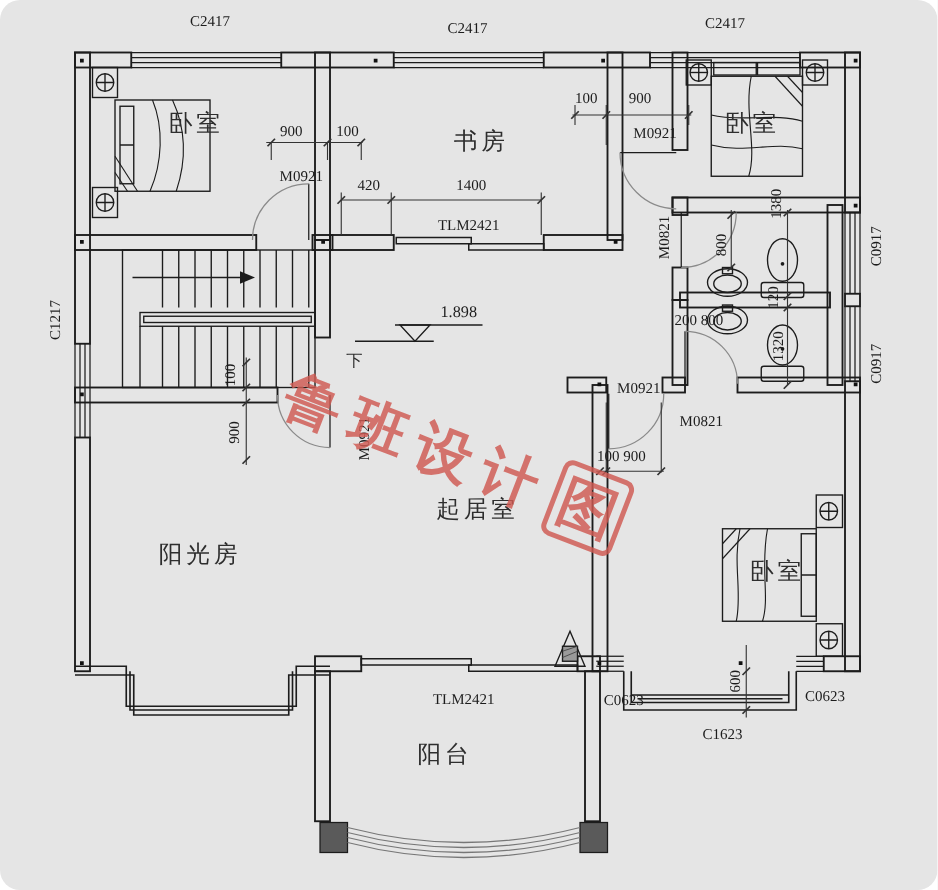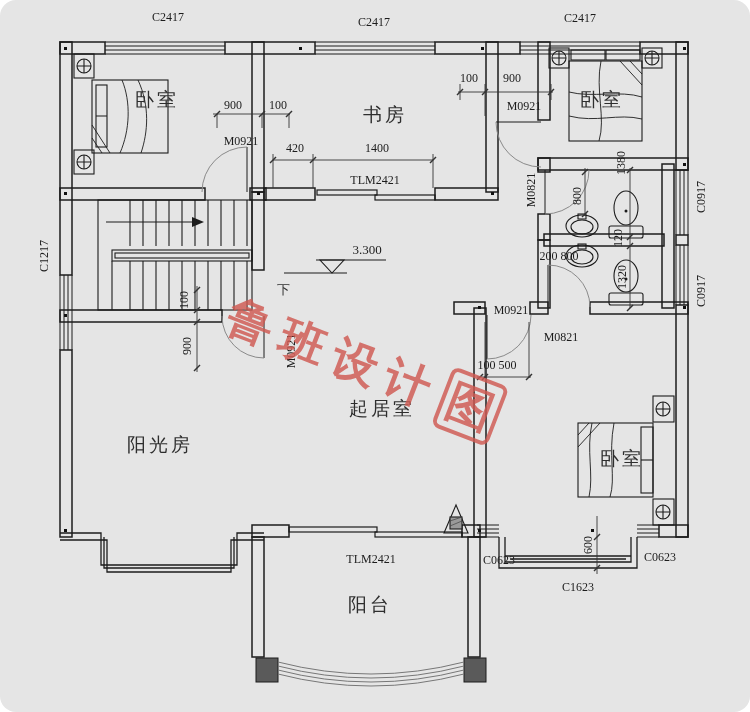--- a/index.html
+++ b/index.html
@@ -396,21 +396,21 @@
 <div class="lbl" style="left:499px;top:560px">C0623</div>
 <div class="lbl" style="left:660px;top:557px">C0623</div>
 <div class="lbl" style="left:578px;top:587px">C1623</div>
 
 <div class="room" style="left:157px;top:99px">卧室</div>
 <div class="room" style="left:385px;top:114px">书房</div>
 <div class="room" style="left:602px;top:99px">卧室</div>
 <div class="room" style="left:160px;top:444px">阳光房</div>
 <div class="room" style="left:382px;top:408px">起居室</div>
 <div class="room" style="left:622px;top:458px">卧室</div>
-<div class="room" style="left:370px;top:604px">阳台</div>
+<div class="room" style="left:356px;top:604px">阳台</div>
 
 <div class="lbl" style="left:241px;top:141px">M0921</div>
 <div class="lbl" style="left:524px;top:106px">M0921</div>
 <div class="lbl v" style="left:291px;top:351px">M0921</div>
 <div class="lbl" style="left:511px;top:310px">M0921</div>
 <div class="lbl v" style="left:531px;top:190px">M0821</div>
 <div class="lbl" style="left:561px;top:337px">M0821</div>
 <div class="lbl" style="left:375px;top:180px">TLM2421</div>
 <div class="lbl" style="left:371px;top:559px">TLM2421</div>
 
@@ -418,25 +418,25 @@
 <div class="lbl" style="left:278px;top:105px">100</div>
 <div class="lbl" style="left:295px;top:148px">420</div>
 <div class="lbl" style="left:377px;top:148px">1400</div>
 <div class="lbl" style="left:469px;top:78px">100</div>
 <div class="lbl" style="left:512px;top:78px">900</div>
 <div class="lbl v" style="left:577px;top:196px">800</div>
 <div class="lbl v" style="left:621px;top:163px">1380</div>
 <div class="lbl v" style="left:618px;top:238px">120</div>
 <div class="lbl v" style="left:622px;top:277px">1320</div>
 <div class="lbl" style="left:559px;top:256px">200 800</div>
-<div class="lbl" style="left:497px;top:365px">100 500</div>
+<div class="lbl" style="left:497px;top:365px">100 900</div>
 <div class="lbl v" style="left:184px;top:300px">100</div>
 <div class="lbl v" style="left:187px;top:346px">900</div>
 <div class="lbl v" style="left:588px;top:545px">600</div>
 
-<div class="lbl" style="left:367px;top:249px;font-size:13px">3.300</div>
+<div class="lbl" style="left:367px;top:249px;font-size:13px">1.898</div>
 <div class="room small" style="left:284px;top:289px">下</div>
 
 <div class="wm" style="color: rgb(208, 90, 82);">
   <span>鲁班设计</span><span class="boxed">图</span>
 </div>
 
 </div>
 
 </body></html>

